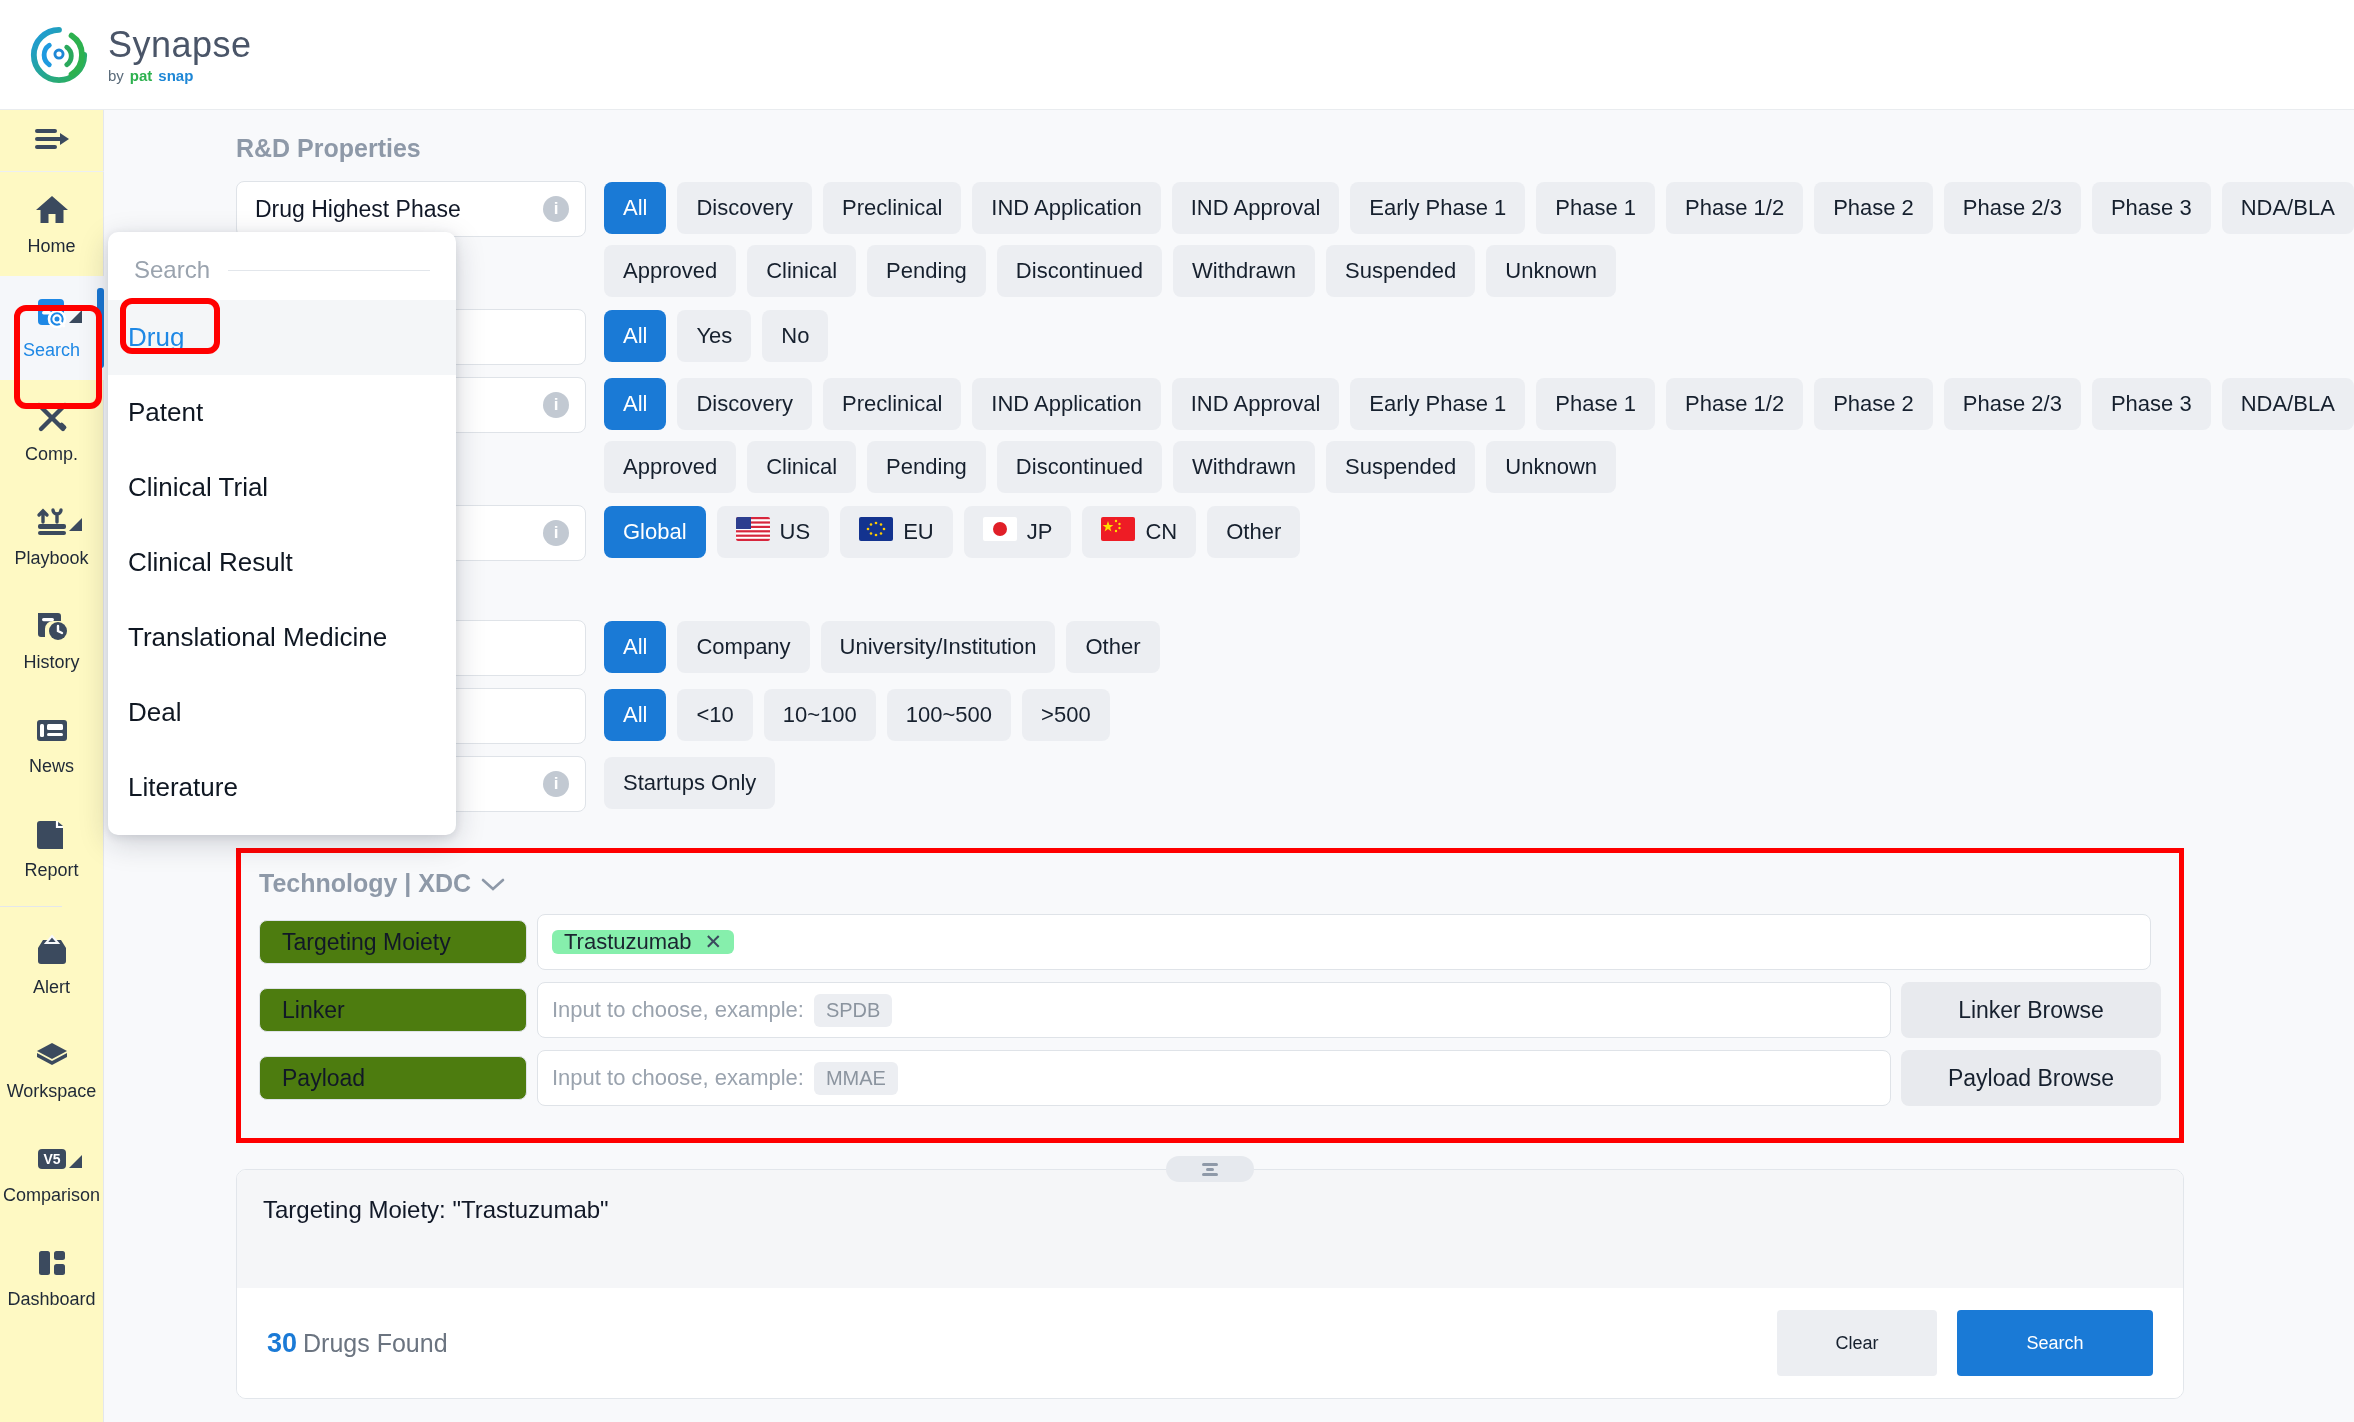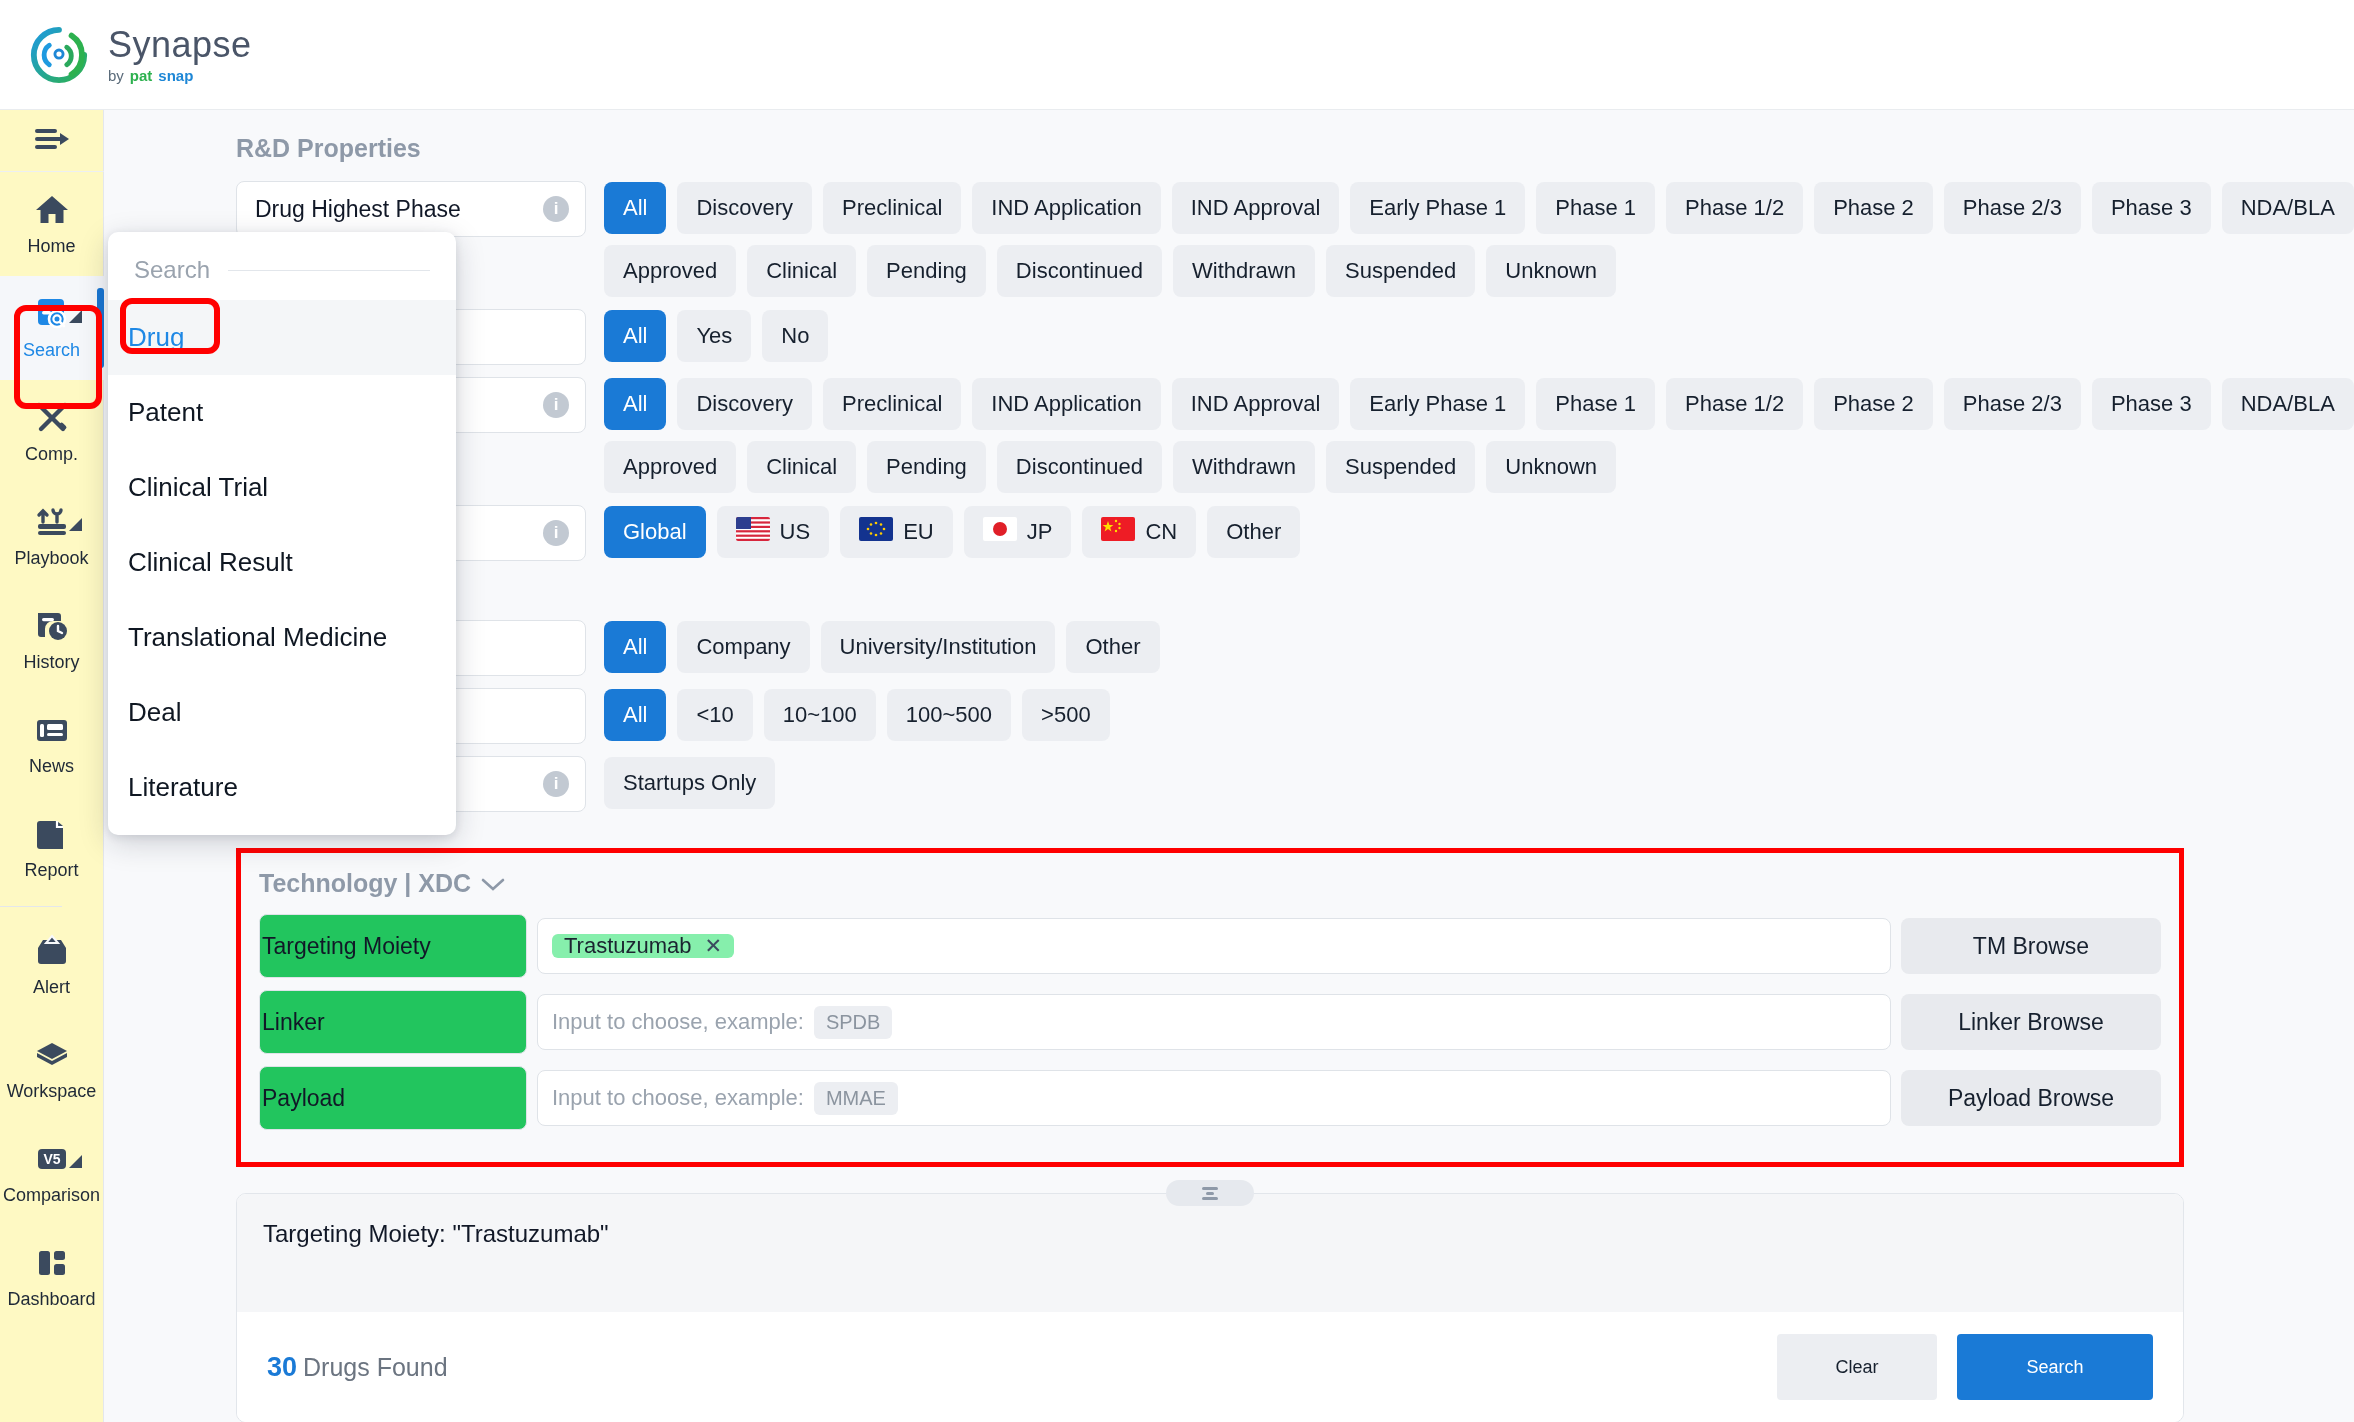--- a/index.html
+++ b/index.html
@@ -97,23 +97,23 @@
     position: relative; width: 1948px; margin-top: 36px;
     background: #f8f9fb; border: 5px solid #ff0000; border-radius: 0;
     padding: 16px 18px 20px 18px;
   }
   .tech-head {
     font-size: 25px; font-weight: 700; color: #8e99a8;
     display: flex; align-items: center; gap: 10px; margin-bottom: 16px;
   }
   .trow { display: flex; align-items: center; margin-bottom: 12px; }
   .tlabel {
-    width: 268px; flex: 0 0 268px; height: 64px; background: #22c55e;
+    width: 268px; flex: 0 0 268px; height: 44px; background: #4d7c0f;
     border: 1px solid #dfe3e8; border-radius: 8px; display: flex; align-items: center;
-    padding-left: 2px; font-size: 23px; color: #111827; margin-right: 10px;
+    padding-left: 22px; font-size: 23px; color: #111827; margin-right: 10px;
   }
   .tinput {
     flex: 1 1 auto; height: 56px; background: #ffffff; border: 1px solid #dfe3e8;
     border-radius: 8px; display: flex; align-items: center; padding: 0 14px;
     font-size: 22px; color: #9aa3ae; gap: 10px; margin-right: 10px;
   }
   .tag {
     background: #86efac; border-radius: 6px; height: 24px; padding: 0 12px;
     display: inline-flex; align-items: center; gap: 13px;
     color: #1b2430; font-size: 22px;
@@ -601,21 +601,20 @@
             <div class="trow">
               <div class="tlabel">
                 <span>Targeting Moiety</span>
               </div>
               <div class="tinput">
                 <span class="tag">
                   <span>Trastuzumab</span>
                   <span class="x">✕</span>
                 </span>
               </div>
-              <div class="browse-btn">TM Browse</div>
             </div>
             <div class="trow">
               <div class="tlabel">
                 <span>Linker</span>
               </div>
               <div class="tinput">
                 <span>Input to choose, example:</span>
                 <span class="example-pill">SPDB</span>
               </div>
               <div class="browse-btn">Linker Browse</div>

